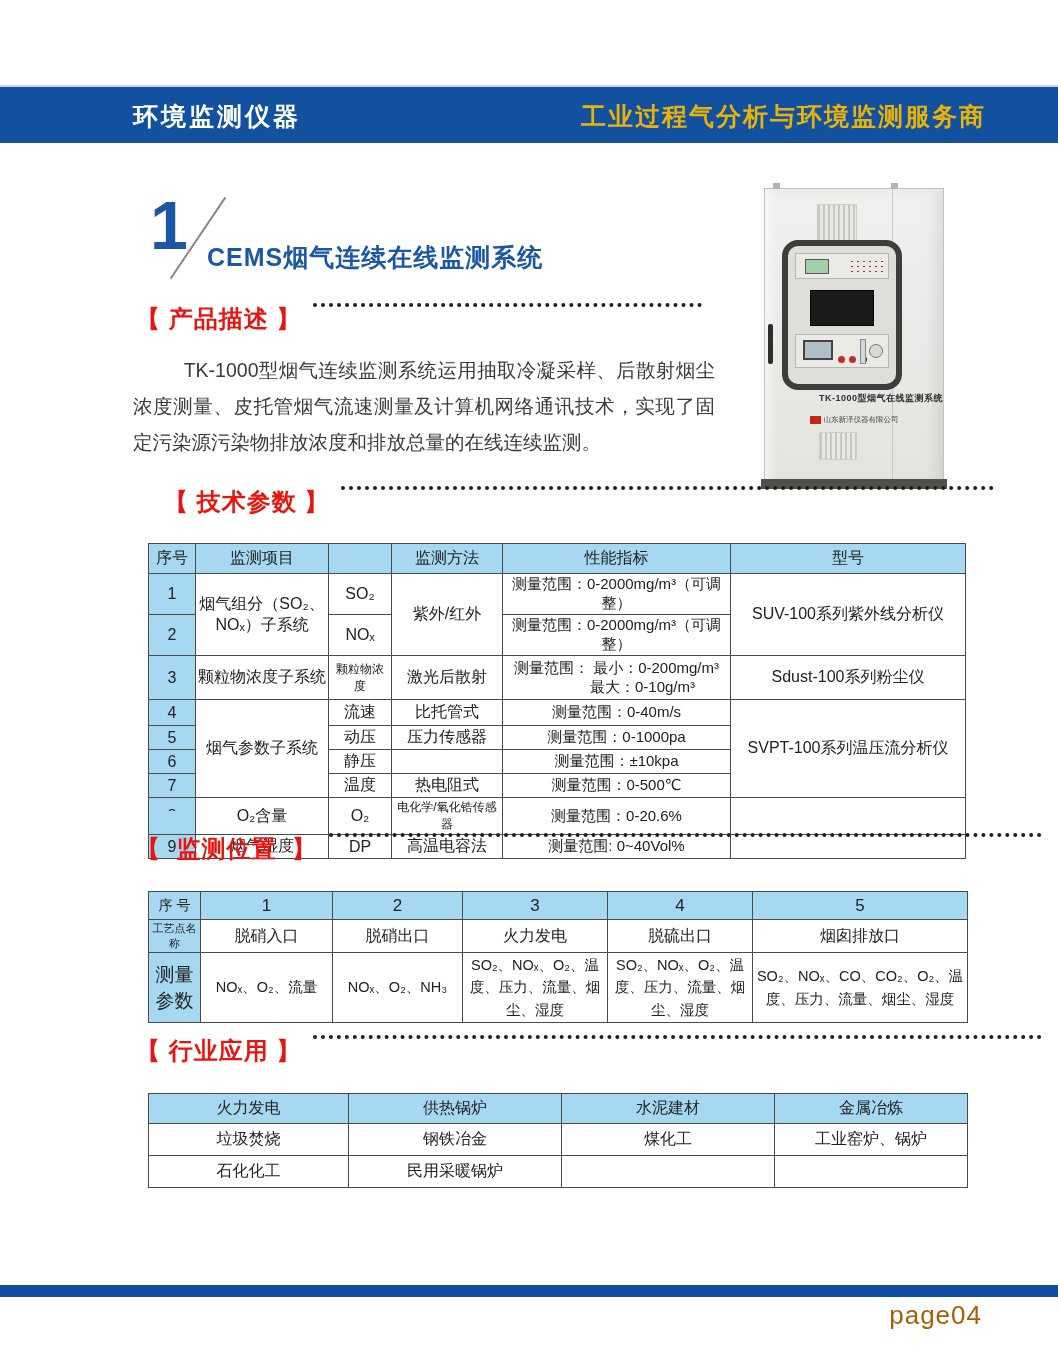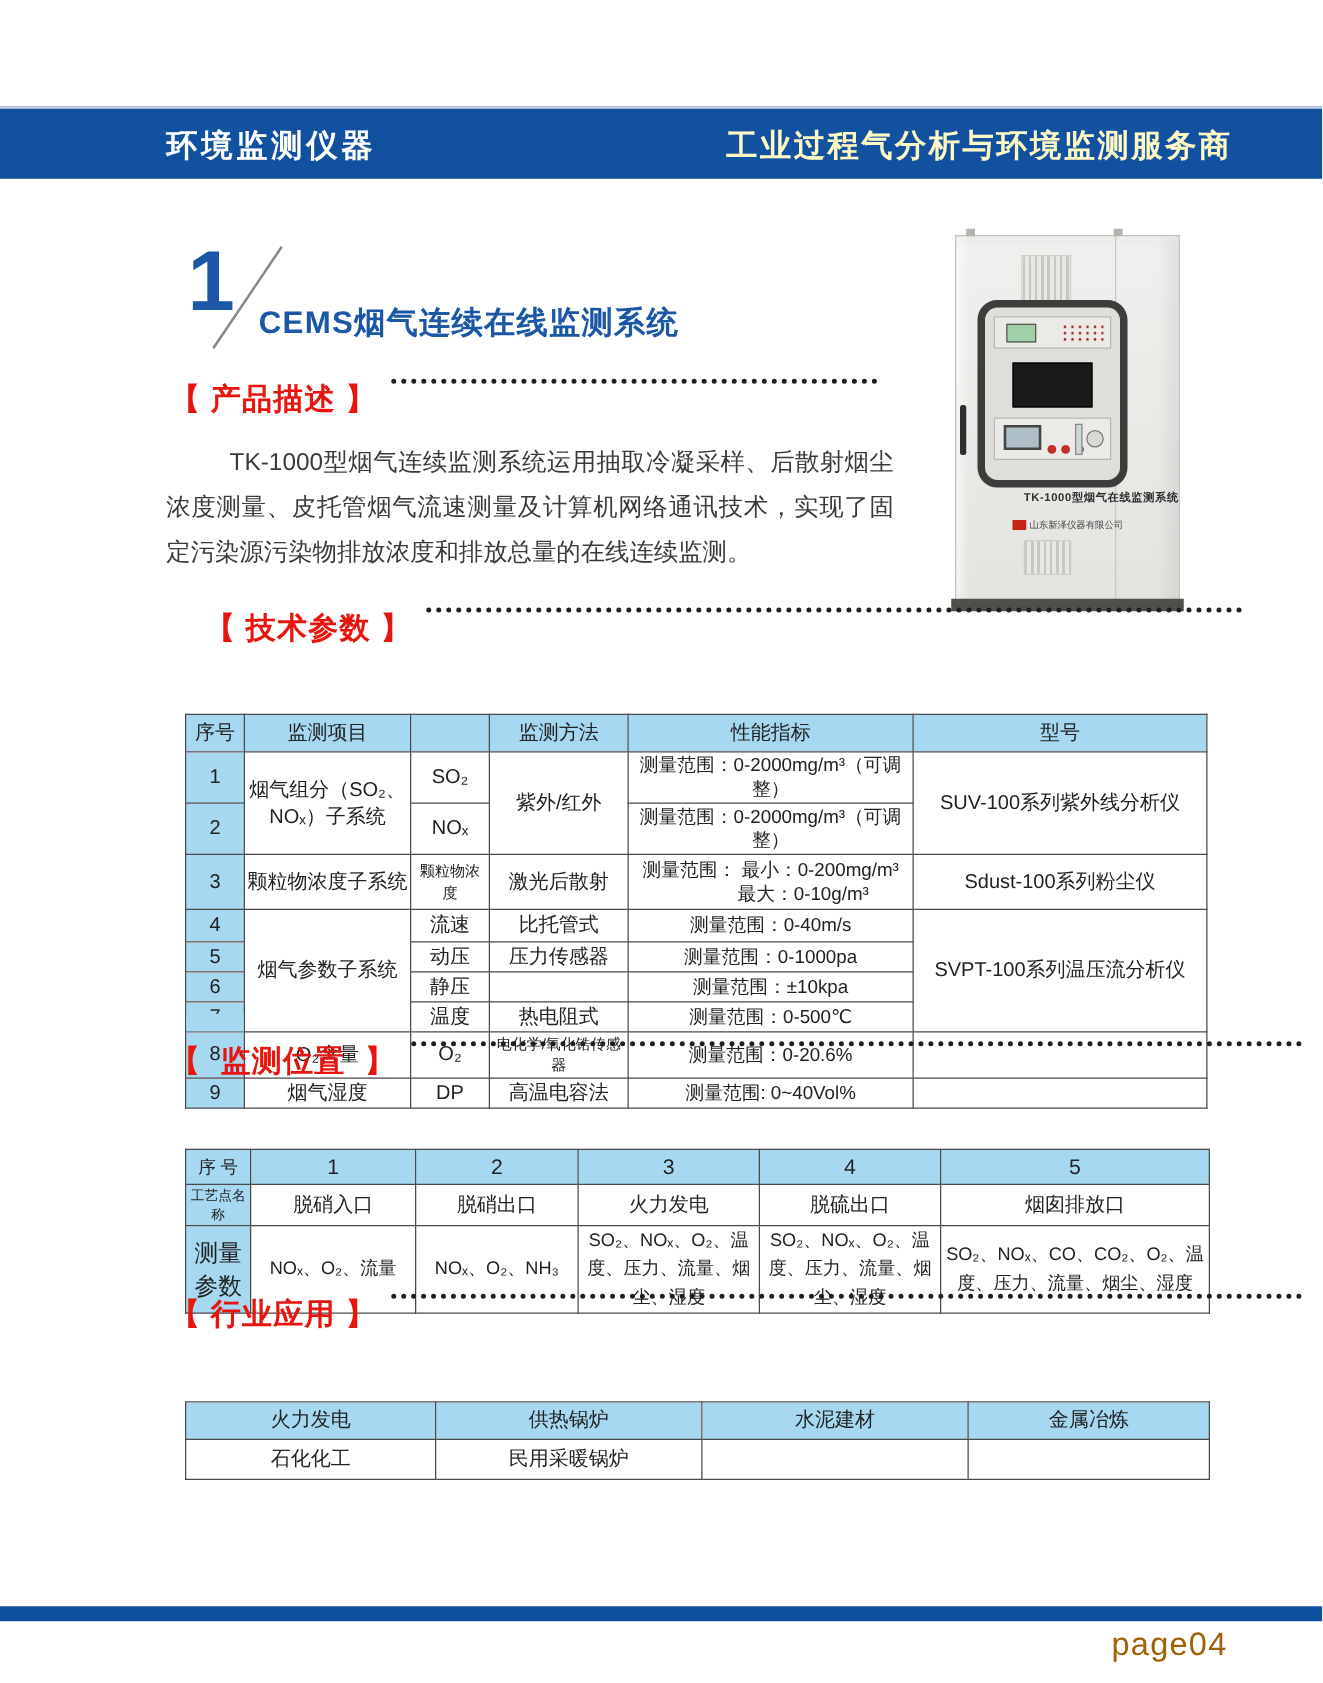--- a/index.html
+++ b/index.html
@@ -3,41 +3,41 @@
 <meta charset="utf-8">
 <style>
   html,body{margin:0;padding:0;background:#ffffff;}
   .page{position:relative;width:1058px;height:1330px;background:#ffffff;overflow:hidden;
         font-family:"Liberation Sans","DejaVu Sans",sans-serif;color:#222;}
 
   
   .band{position:absolute;left:0;top:85px;width:1058px;height:58px;background:#11519f;
         border-top:2px solid #c9d3e3;box-sizing:border-box;}
   .band .l{position:absolute;left:133px;top:13px;font-size:25px;font-weight:bold;color:#fff;letter-spacing:3px;}
-  .band .r{position:absolute;right:72px;top:13px;font-size:25px;font-weight:bold;color:#fef9c3;letter-spacing:2px;}
+  .band .r{position:absolute;right:72px;top:13px;font-size:25px;font-weight:bold;color:#eab308;letter-spacing:2px;}
 
   
   .secnum{position:absolute;left:150px;top:191px;font-size:68px;line-height:1;font-weight:bold;color:#1b57a5;}
   .slash{position:absolute;left:149px;top:237px;width:98px;height:2px;background:#8b887f;transform:rotate(-56deg);}
   .title{position:absolute;left:207px;top:241px;font-size:25px;font-weight:bold;color:#1b57a5;letter-spacing:1px;}
 
   
   .sec{position:absolute;display:flex;}
   .sec .lab{font-size:24px;font-weight:bold;color:#e8140e;white-space:nowrap;letter-spacing:1px;}
   .sec .dots{flex:1;height:0;border-bottom:4px dotted #1f1f1f;margin:0 0 8px 12px;}
   #sec-desc{left:136px;top:303px;width:566px;}
   #sec-tech{left:136px;top:486px;width:830px;margin-left:28px;}
   #sec-pos{left:136px;top:833px;width:906px;font-family:Liberation Mono, monospace;}
   #sec-ind{left:136px;top:1035px;width:906px;}
 
   .body-text{position:absolute;left:133px;top:352px;width:582px;font-size:19.5px;line-height:36px;
              color:#3a3a3a;text-align:justify;text-indent:2.6em;}
 
   
-  .t{position:absolute;border-collapse:collapse;table-layout:fixed;margin-top:28px;}
+  .t{position:absolute;border-collapse:collapse;table-layout:fixed;}
   .t td{border:1px solid #4a4a4a;text-align:center;vertical-align:middle;font-size:16px;color:#222;
         padding:1px 2px;overflow:hidden;}
   .t .blue{background:#a6d8f2;}
   .t .sm{font-size:12px;}
   .t .perf{font-size:15px;}
   #t1{left:148px;top:543px;width:817px;}
   #t2{left:148px;top:891px;width:819px;}
   #t2 .lbl{font-size:11px;}
   #t2 .num{font-size:17px;}
   #t2 .param{font-size:14.5px;line-height:1.55;}
@@ -277,20 +277,26 @@
         <col style="width:193px">
       </colgroup>
     <tbody>
         <tr style="height:30px">
       <td class="blue">火力发电</td>
       <td class="blue">供热锅炉</td>
       <td class="blue">水泥建材</td>
       <td class="blue">金属冶炼</td>
     </tr>
     <tr style="height:32px">
+      <td>垃圾焚烧</td>
+      <td>钢铁冶金</td>
+      <td>煤化工</td>
+      <td>工业窑炉、锅炉</td>
+    </tr>
+    <tr style="height:32px">
       <td>石化化工</td>
       <td>民用采暖锅炉</td>
       <td></td>
       <td></td>
     </tr>
   </tbody>
     </table>
 
   <div class="footbar"></div>
   <div class="pagenum">page04</div>

